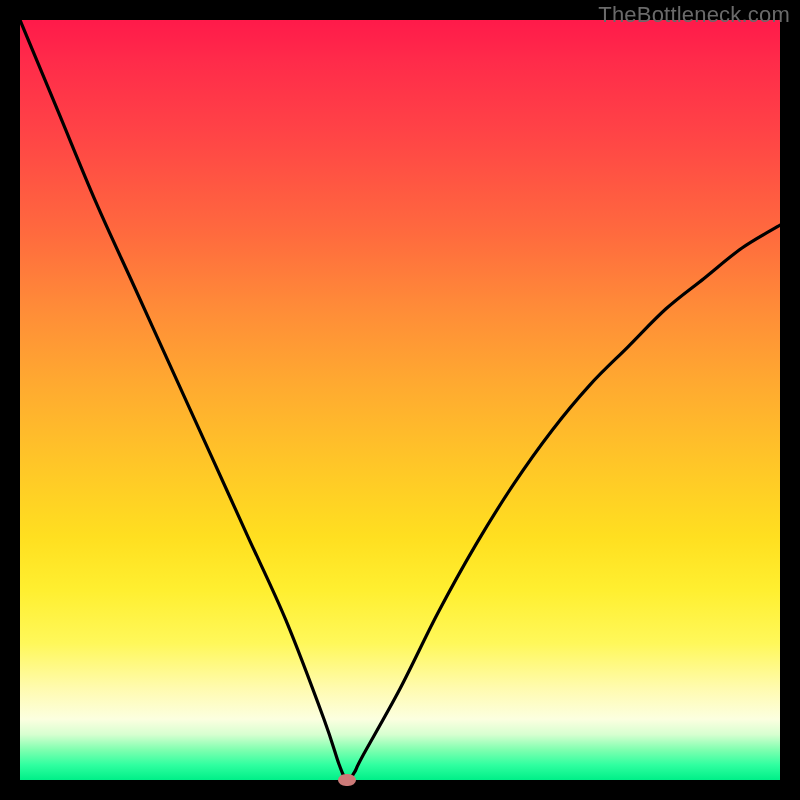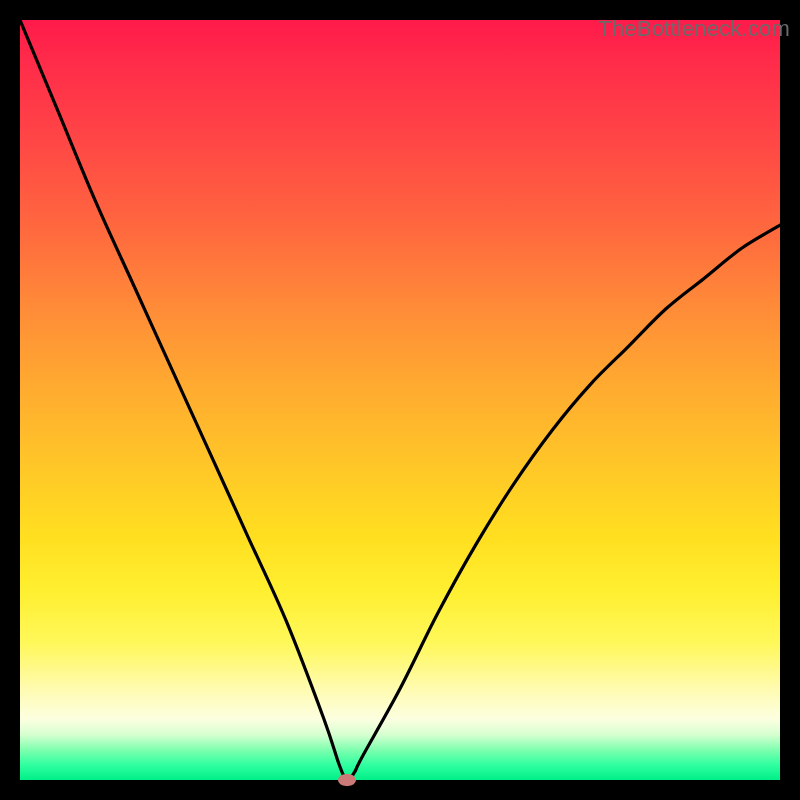--- a/index.html
+++ b/index.html
@@ -36,21 +36,21 @@
       #fffbb0 88%,
       #fcffe0 92%,
       #d7ffd0 94%,
       #80ffb0 96%,
       #30ffa0 98%,
       #00ef88 100%
     );
   }
   .watermark {
     position: absolute;
-    top: 16px;
+    top: 2px;
     right: 10px;
     color: #6a6a6a;
     font-size: 22px;
     font-weight: 500;
     letter-spacing: 0.2px;
   }
   .curve-svg {
     position: absolute;
     left: 20px;
     top: 20px;

